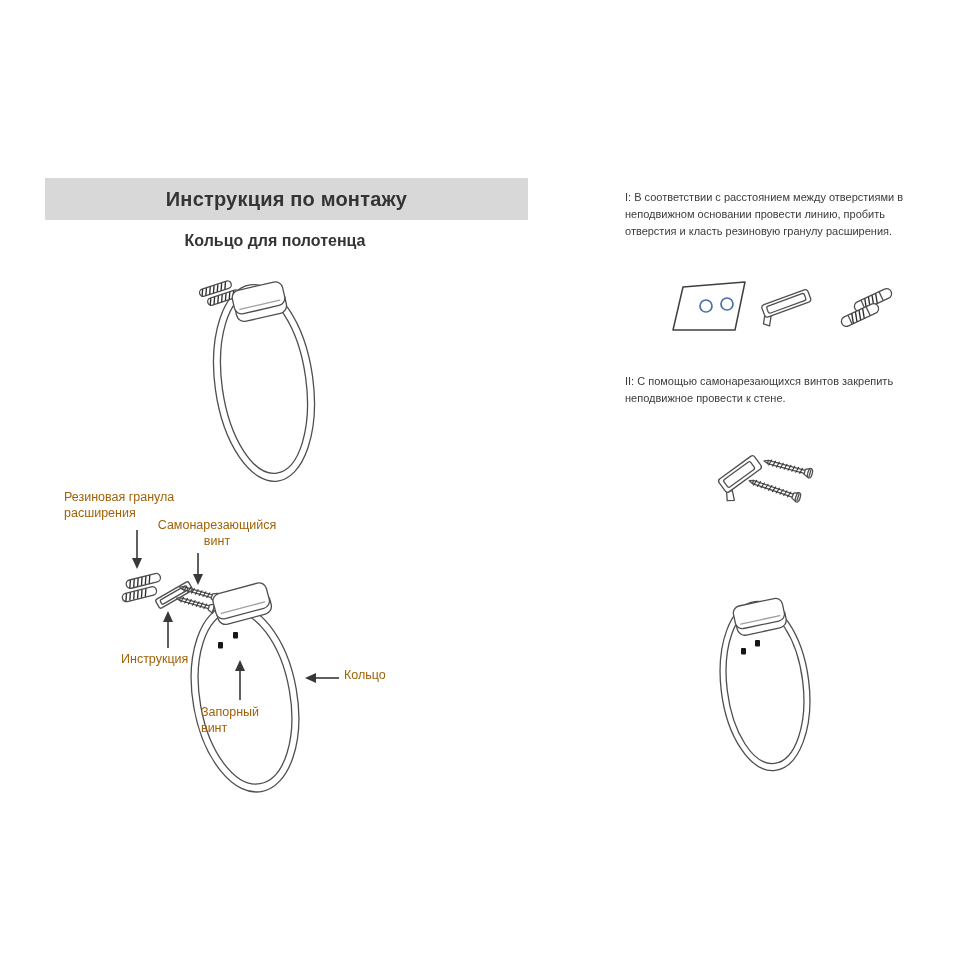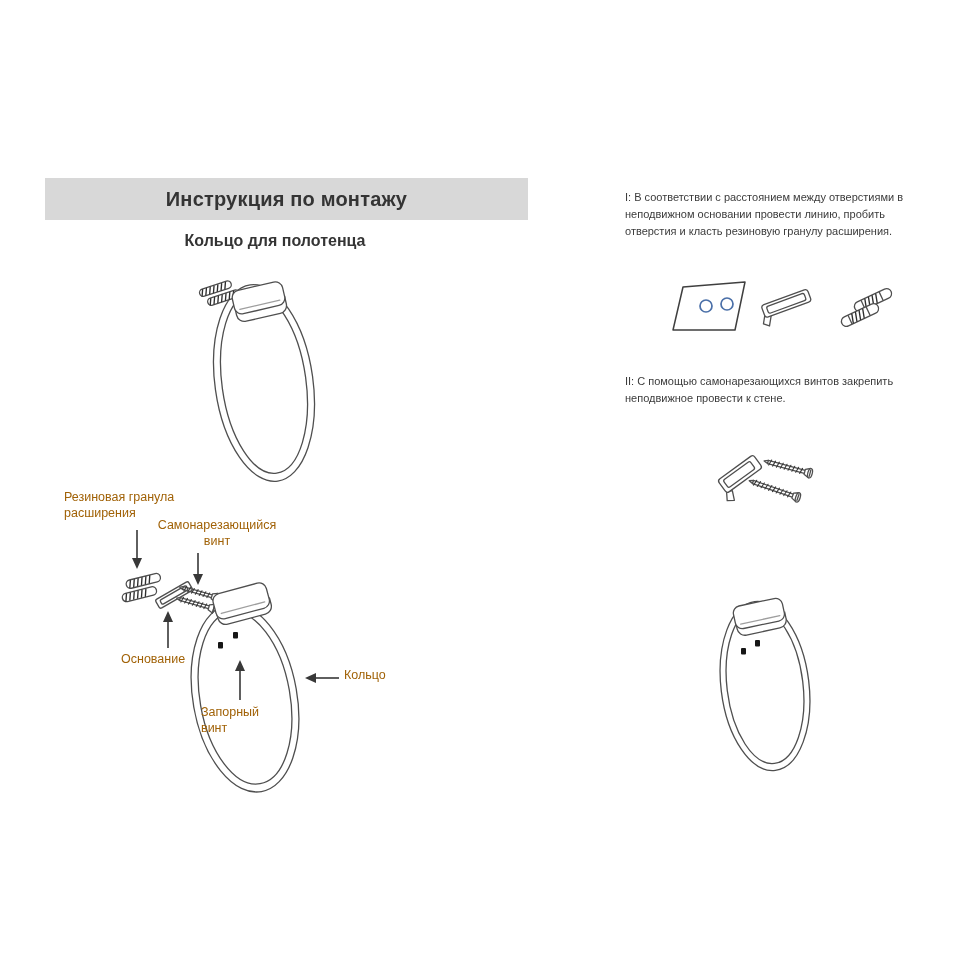--- a/index.html
+++ b/index.html
@@ -176,21 +176,21 @@
     <g>
       <line x1="284" y1="156" x2="260" y2="156" class="ar"></line>
       <polygon points="261,151 261,161 250,156" class="arh"></polygon>
     </g>
   </svg>
 
   <div class="abs lbl" style="left:64px;top:489px;width:125px">Резиновая гранула
 расширения</div>
   <div class="abs lbl" style="left:156px;top:517px;width:122px;text-align:center">Самонарезающийся
 винт</div>
-  <div class="abs lbl" style="left:121px;top:651px;white-space:nowrap">Основание</div>
+  <div class="abs lbl" style="left:121px;top:651px;white-space:nowrap">Инструкция</div>
   <div class="abs lbl" style="left:201px;top:704px;width:78px;text-align:left">Запорный
 винт</div>
   <div class="abs lbl" style="left:344px;top:667px;white-space:nowrap">Кольцо</div>
 
   <div class="abs step" style="top:189px">I: В соответствии с расстоянием между отверстиями в
 неподвижном основании провести линию, пробить
 отверстия и класть резиновую гранулу расширения.</div>
 
   <svg class="illus" style="left:660px;top:272px" width="252" height="74" viewBox="0 0 252 74">
     <g>

